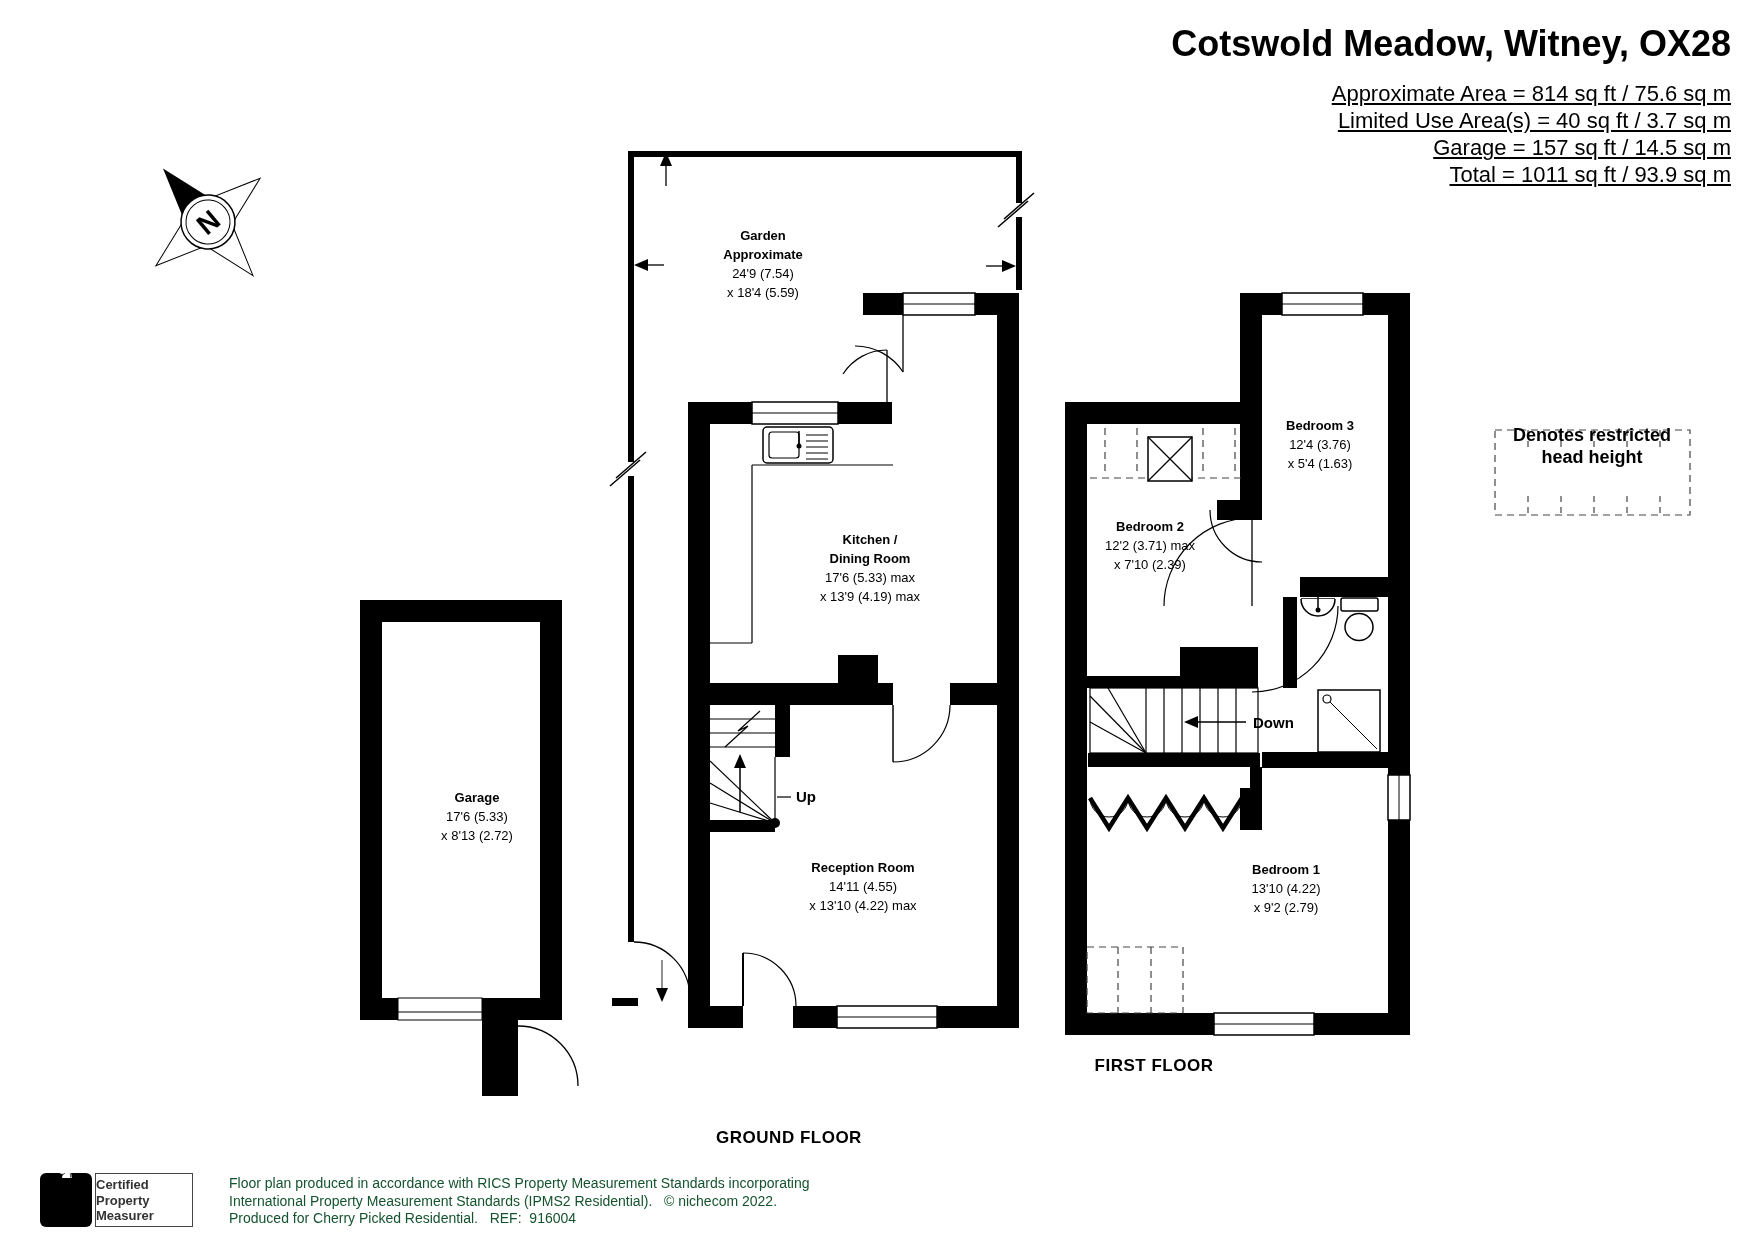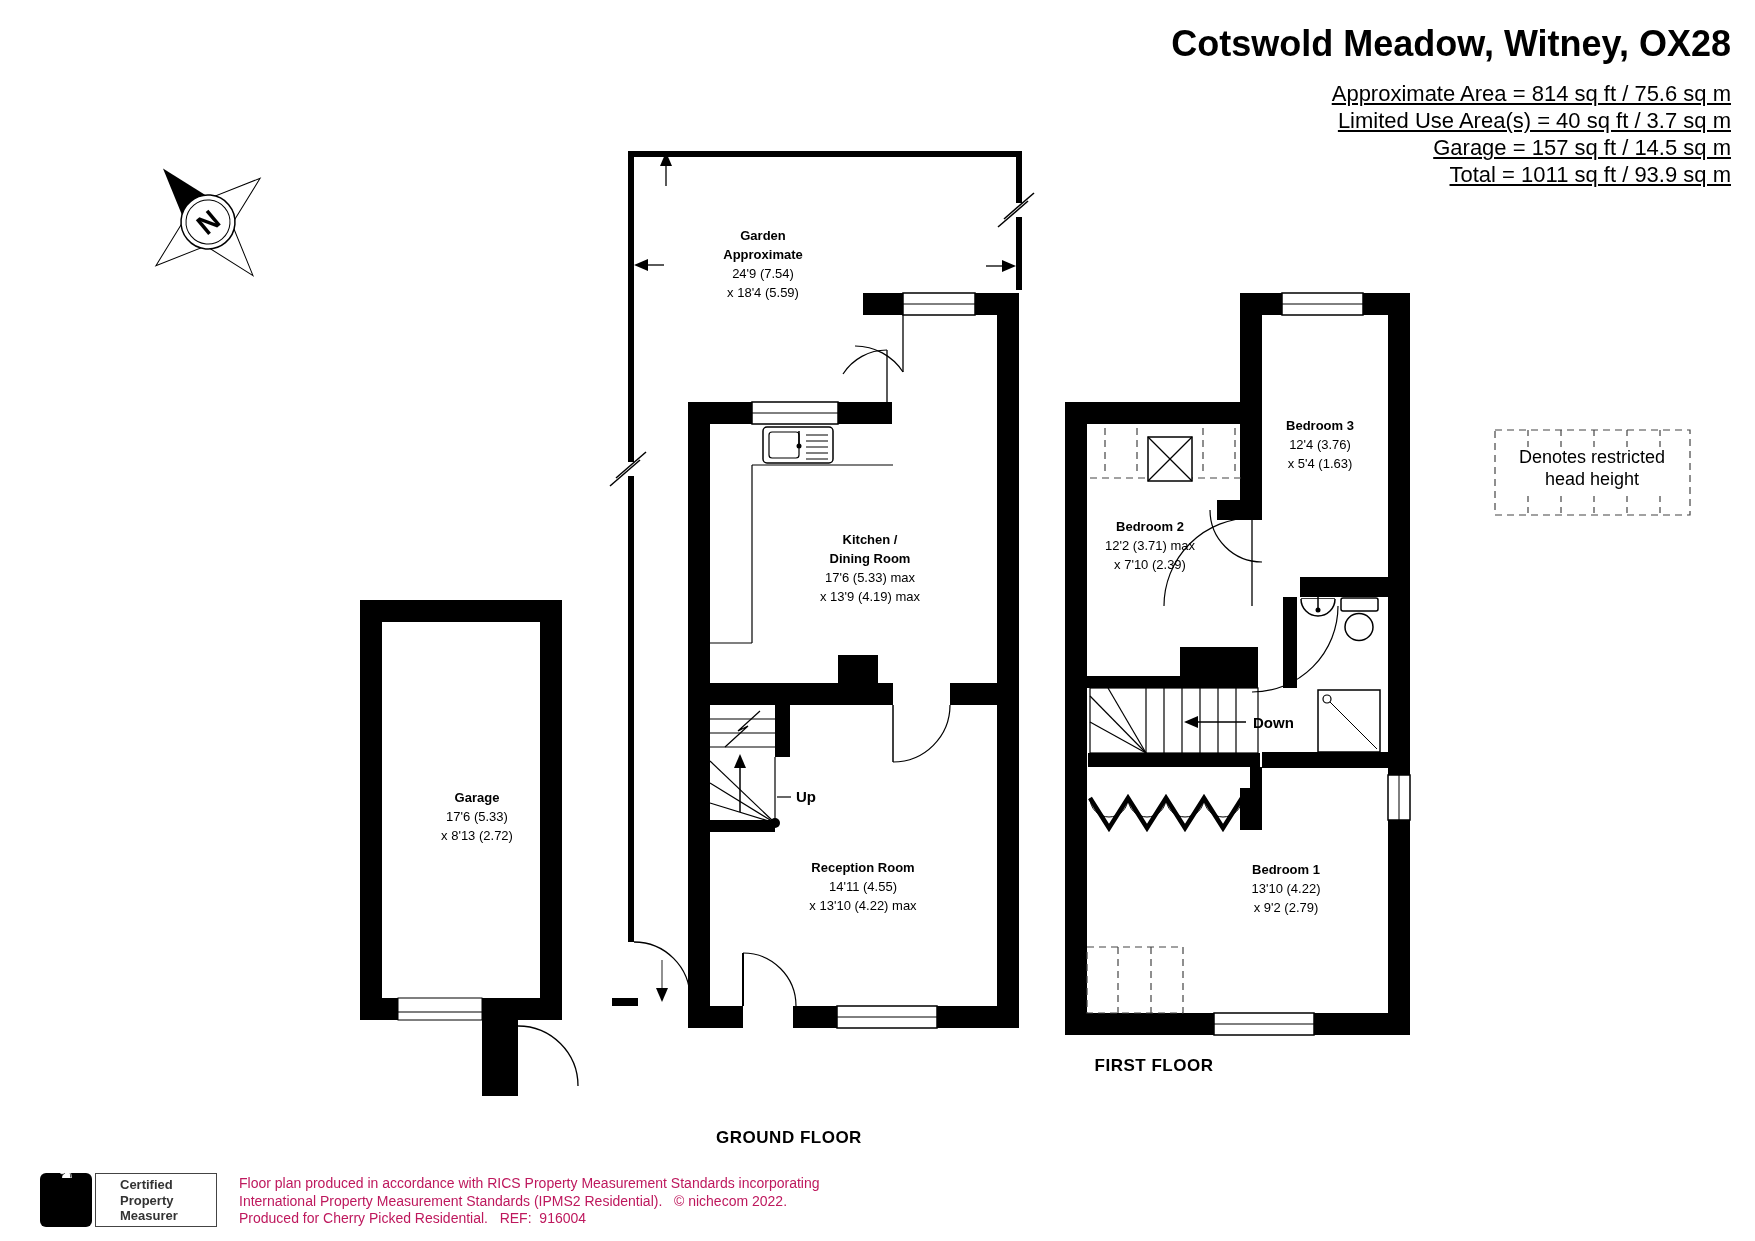--- a/index.html
+++ b/index.html
@@ -9,30 +9,30 @@
   .lbl{position:absolute;text-align:center;line-height:19px;font-size:13px;
        white-space:nowrap;transform:translateX(-50%);}
   .lbl .b{font-weight:bold;}
   .floor-lbl{position:absolute;font-weight:bold;font-size:17px;letter-spacing:.5px;
        white-space:nowrap;transform:translateX(-50%);}
   .dir-lbl{position:absolute;font-weight:bold;font-size:15px;white-space:nowrap;}
   #header{position:absolute;top:24px;right:24px;text-align:right;}
   #header .title{font-weight:bold;font-size:36px;line-height:40px;}
   #header .areas{margin-top:16px;font-size:22px;line-height:27px;text-decoration:underline;}
   #header .note{margin-top:12px;font-size:17px;}
-  #legend-text{position:absolute;left:1592px;top:446px;transform:translateX(-50%);
-       font-weight:normal;font-size:18px;line-height:22px;text-align:center;}
+  #legend-text{position:absolute;left:1592px;top:424px;transform:translateX(-50%);
+       font-weight:bold;font-size:18px;line-height:22px;text-align:center;}
   #footer{position:absolute;left:40px;top:1173px;display:flex;align-items:flex-start;}
   #rics-logo{width:52px;height:54px;background:#000;border-radius:6px;color:#fff;
        display:flex;flex-direction:column;align-items:center;justify-content:center;}
   #rics-logo .lion{font-size:20px;line-height:20px;}
   #rics-logo .rics{font-weight:bold;font-size:13px;letter-spacing:1px;margin-top:44px;}
-  #cpm-badge{margin-left:3px;width:96px;height:46px;border:1.5px solid #444;padding:3px 0 3px 24px;
+  #cpm-badge{margin-left:3px;width:96px;height:46px;border:1.5px solid #444;padding:3px 0 3px 0;
        font-weight:bold;font-size:13px;line-height:15.5px;color:#333;}
-  #footer-text{margin-left:22px;font-size:14px;line-height:17.5px;color:#be185d;padding-top:2px;}
+  #footer-text{margin-left:36px;font-size:14px;line-height:17.5px;color:#14532d;padding-top:2px;}
 </style>
 </head>
 <body>
 
 <div id="page">
 
 <svg id="plan-svg" width="1755" height="1241" viewBox="0 0 1755 1241">
 
   <g transform="rotate(-40 208 222)">
     <polygon points="208,152 225,205 208,222 191,205" fill="#000"></polygon>

